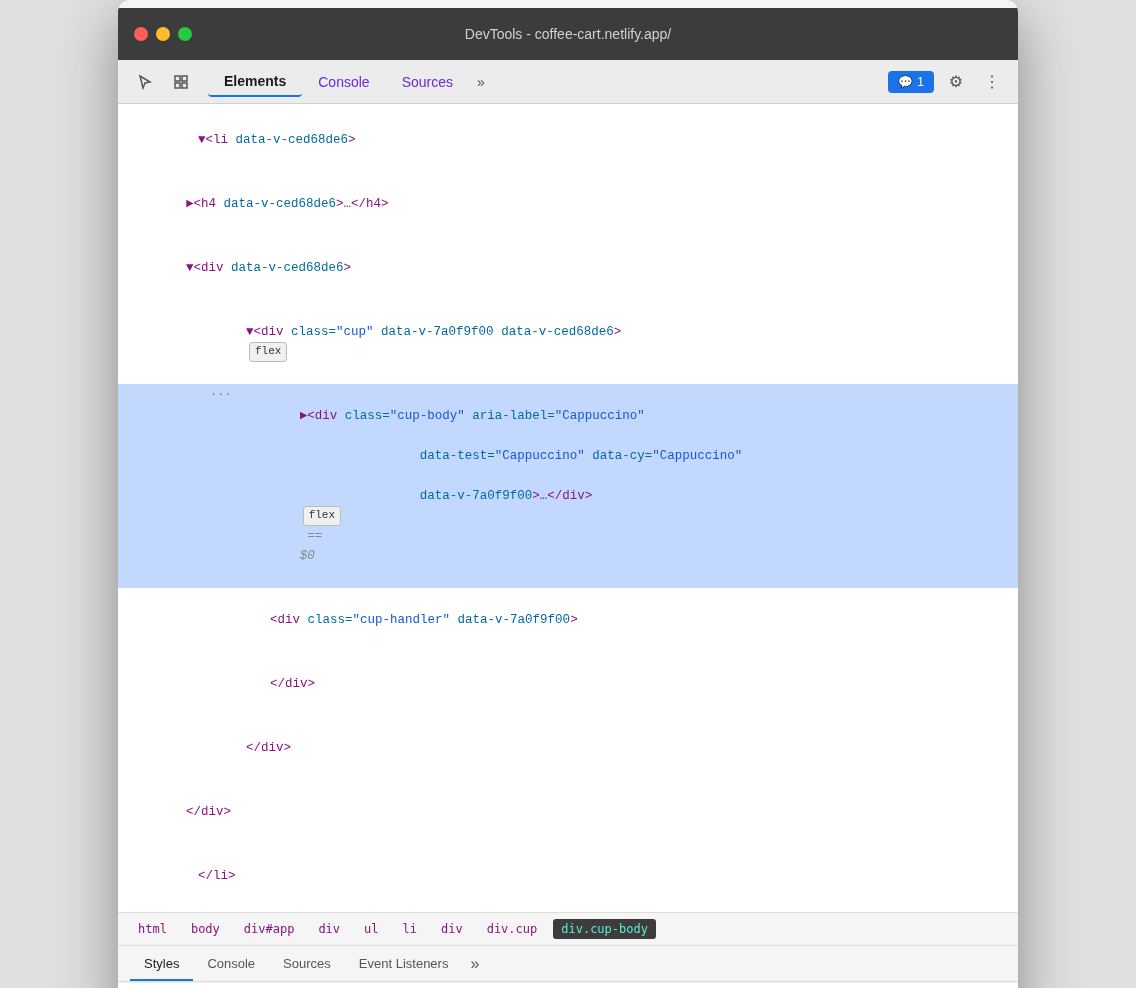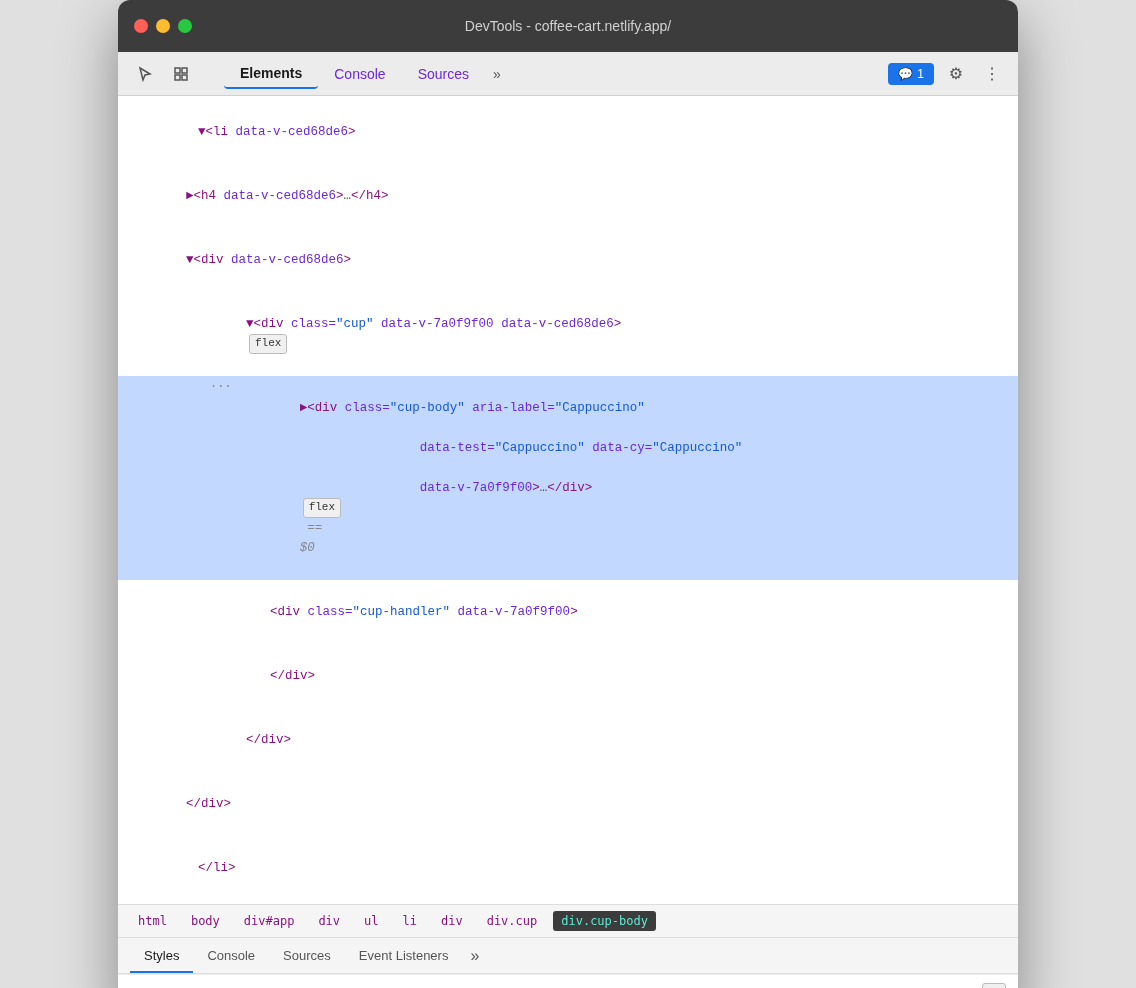--- a/index.html
+++ b/index.html
@@ -22,20 +22,21 @@
     }
 
     
     .titlebar {
       background: #3c3c3c;
       height: 52px;
       display: flex;
       align-items: center;
       padding: 0 16px;
       position: relative;
+      margin-top: 8px;
     }
 
     .traffic-lights {
       display: flex;
       gap: 8px;
       align-items: center;
     }
 
     .traffic-light {
       width: 14px;
@@ -57,21 +58,21 @@
     }
 
     
     .toolbar {
       background: #ececec;
       border-bottom: 1px solid #d0d0d0;
       display: flex;
       align-items: center;
       padding: 0 12px;
       height: 44px;
-      gap: 20px;
+      gap: 4px;
       justify-content: flex-end;
     }
 
     .toolbar-icons {
       display: flex;
       gap: 6px;
       margin-right: 8px;
     }
 
     .toolbar-icon-btn {
@@ -177,21 +178,21 @@
       margin-right: 8px;
       min-width: 16px;
     }
 
     .indent-1 { padding-left: 20px; }
     .indent-2 { }
     .indent-3 { padding-left: 68px; }
     .indent-4 { padding-left: 92px; }
 
     .tag { color: #881280; }
-    .attr-name { color: #6d28d9; }
+    .attr-name { color: #0369a1; }
     .attr-value-blue { color: #1558d6; }
     .ellipsis { color: #444; }
     .dollar { color: #888; font-style: italic; }
 
     .flex-badge {
       display: inline-block;
       background: #f0f0f0;
       border: 1px solid #bbb;
       border-radius: 3px;
       padding: 0px 5px;

